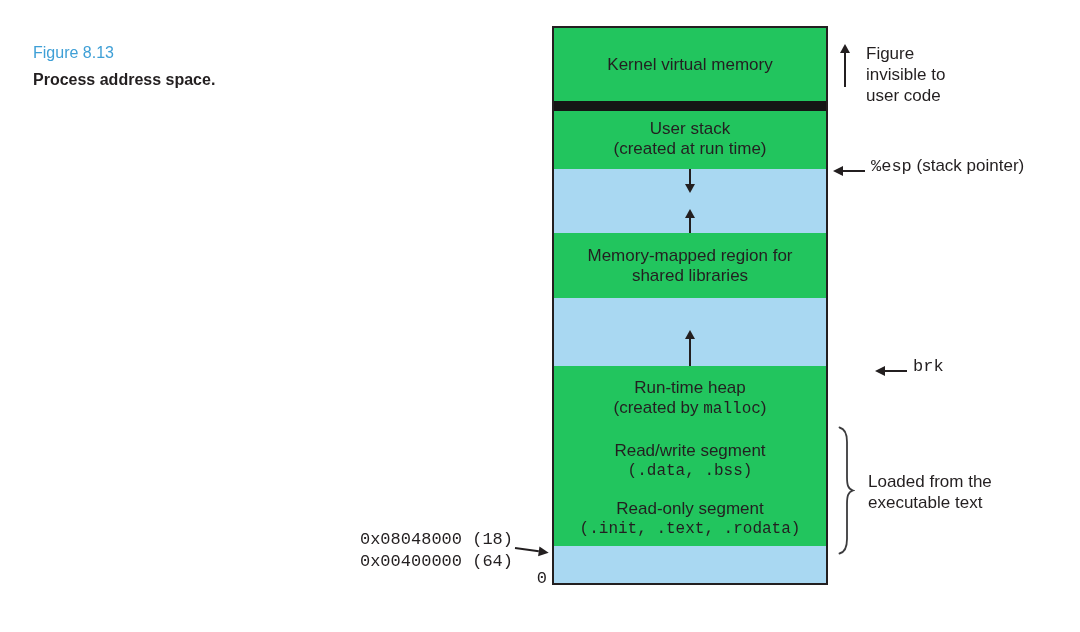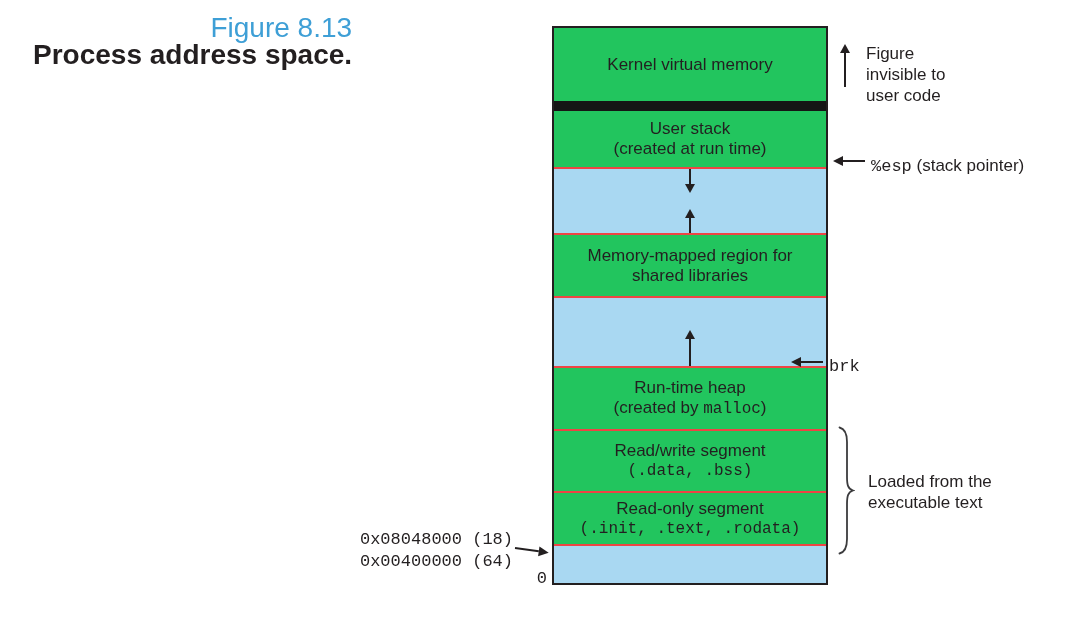--- a/index.html
+++ b/index.html
@@ -4,48 +4,48 @@
 <style>
   * { margin:0; padding:0; }
   html,body { background:#ffffff; }
   .stage {
     position:relative; width:1080px; height:632px; background:#ffffff;
     font-family:"Liberation Sans", sans-serif; color:#231f20; overflow:hidden;
   }
   .mono { font-family:"Liberation Mono", monospace; }
 
   
-  .caption { position:absolute; left:33px; top:14px; font-size:28px; line-height:27px;text-align:right; }
+  .caption { position:absolute; left:33px; top:39px; font-size:16px; line-height:27px; }
   .fig-label { color:#3e9fd6; }
   .fig-title { font-weight:bold; }
 
   
   .column {
     position:absolute; left:552px; top:26px; width:276px;
     border:2px solid #231f20; box-sizing:border-box; background:#fff;
   }
   .seg {
     box-sizing:border-box; position:relative;
     display:flex; flex-direction:column; align-items:center; justify-content:center;
     text-align:center; font-size:17px; line-height:20px;
   }
   .gray { background:#22c55e; }
   .blue { background:#a9d8f2; }
-  .bt { border-top:2px solid #ef4444; }
+  .bt { border-top:2px solid #22c55e; }
   .blackbar { height:10px; background:#151515; }
   .seg .mono { font-size:16px; }
 
   
   .arrow-v { position:absolute; display:flex; flex-direction:column; align-items:center; width:10px; }
   .shaft-v { width:2px; background:#231f20; }
   .tri-up   { width:0; height:0; border-left:5px solid transparent; border-right:5px solid transparent; border-bottom:9px solid #231f20; }
   .tri-down { width:0; height:0; border-left:5px solid transparent; border-right:5px solid transparent; border-top:9px solid #231f20; }
 
   
-  .note-row { position:absolute; display:flex; align-items:flex-start; font-size:17px; gap:6px; white-space:nowrap; }
+  .note-row { position:absolute; display:flex; align-items:flex-end; font-size:17px; gap:6px; white-space:nowrap; }
   .arrow-h { display:flex; align-items:center; }
   .tri-left  { width:0; height:0; border-top:5px solid transparent; border-bottom:5px solid transparent; border-right:10px solid #231f20; }
   .tri-right { width:0; height:0; border-top:5px solid transparent; border-bottom:5px solid transparent; border-left:10px solid #231f20; }
   .shaft-h { height:2px; width:22px; background:#231f20; }
 
   .sidetext { position:absolute; font-size:17px; line-height:21px; white-space:nowrap; }
   .addr { position:absolute; font-family:"Liberation Mono", monospace; font-size:17px; white-space:nowrap; }
   .addr-arrow { position:absolute; transform-origin:left center; transform:rotate(8deg); }
   .brace-svg { position:absolute; }
 </style>
@@ -127,21 +127,21 @@
   </div>
 
   <div class="note-row" style="left:833px; top:156px;">
     <div class="arrow-h">
       <div class="tri-left"></div>
       <div class="shaft-h"></div>
     </div>
     <div><span class="mono">%esp</span><span> (stack pointer)</span></div>
   </div>
 
-  <div class="note-row" style="left:791px; top:357px;">
+  <div class="note-row" style="left:875px; top:357px;">
     <div class="arrow-h">
       <div class="tri-left"></div>
       <div class="shaft-h"></div>
     </div>
     <div class="mono">brk</div>
   </div>
 
   <svg class="brace-svg" style="left:837px; top:426px;" width="18" height="129" viewBox="0 0 18 129">
     <path d="M2.5,1.5 C9,3 10,9 10,16 L10,51 C10,59 11,63 16,64.5 C11,66 10,70 10,78 L10,113 C10,120 9,126 2.5,127.5" fill="none" stroke="#3c3c3e" stroke-width="1.8" stroke-linecap="round"></path>
   </svg>

